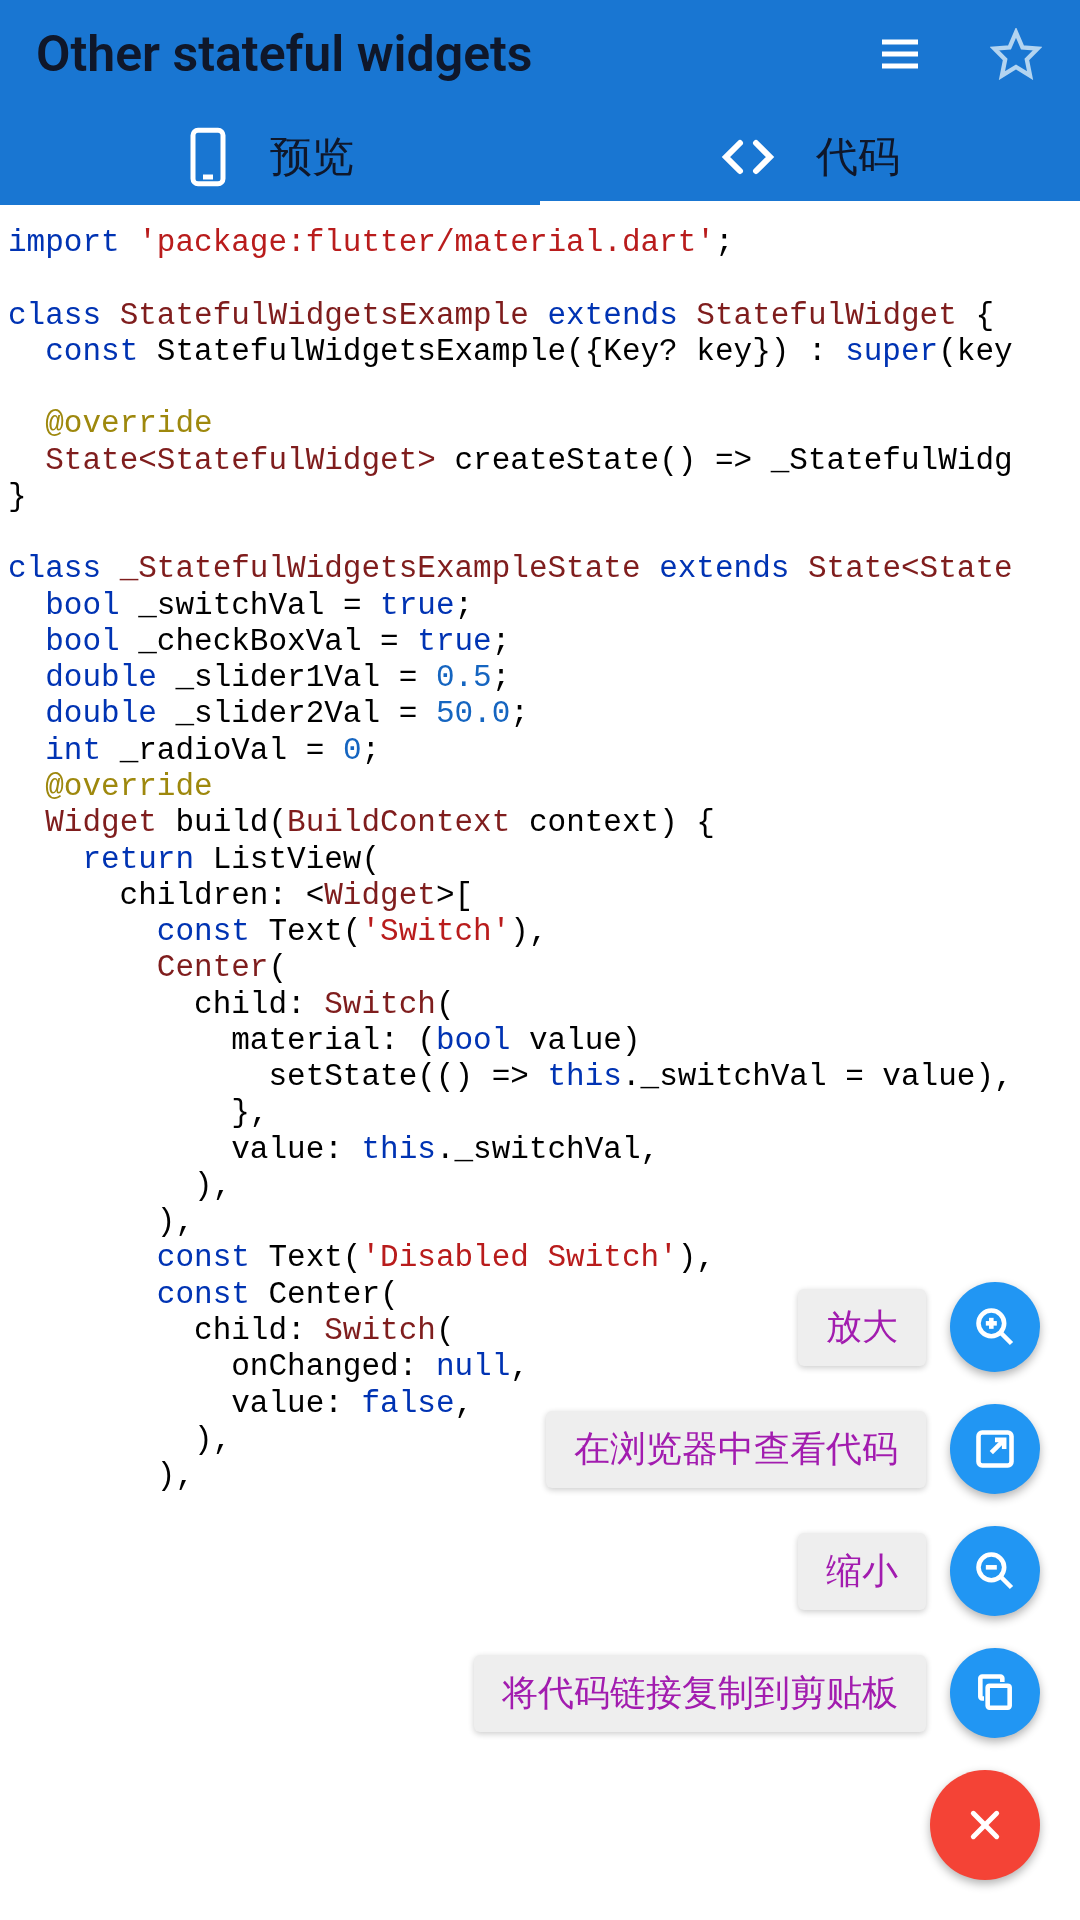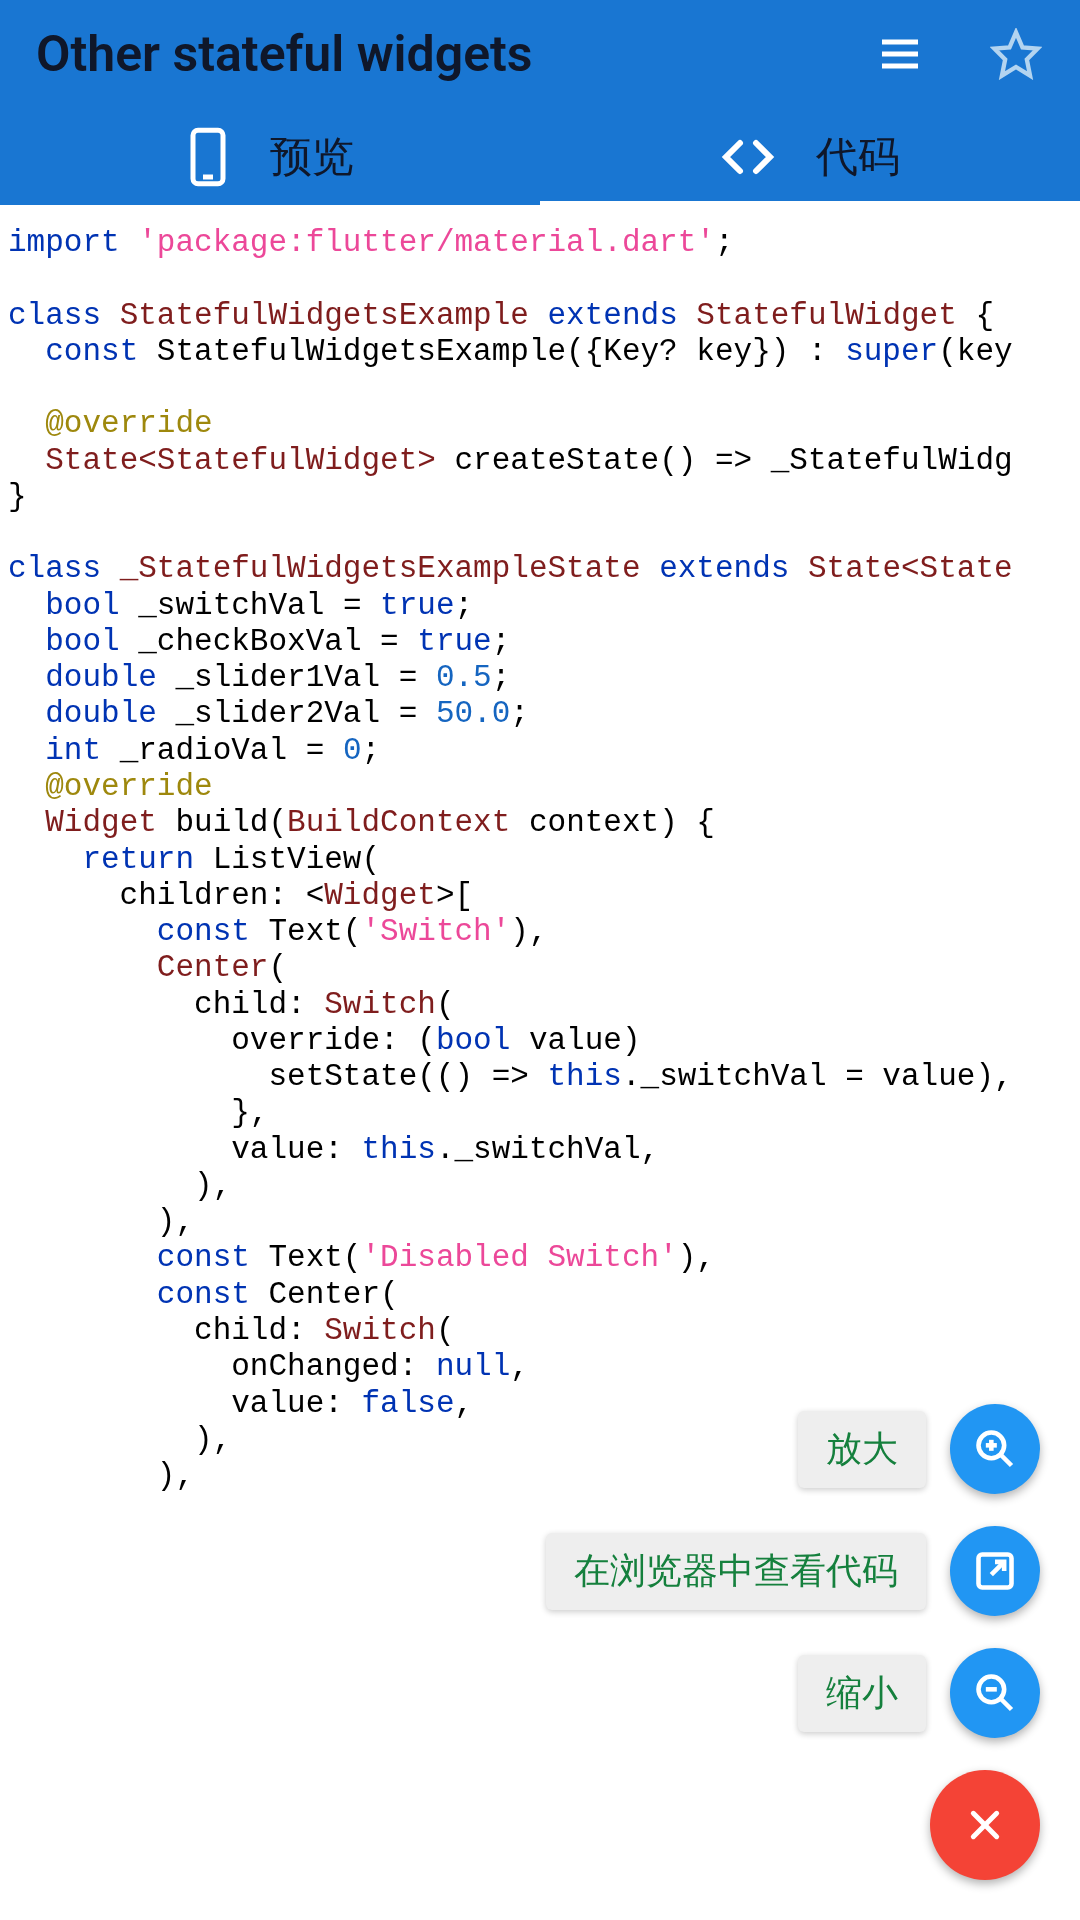--- a/index.html
+++ b/index.html
@@ -72,41 +72,41 @@
 }
 .code-area {
   padding: 20px 8px;
   font-family: "Courier New", monospace;
   font-size: 31px;
   line-height: 1.17;
   white-space: pre;
   overflow: hidden;
 }
 .kw { color: #0033b3; }
-.str { color: #ec4899; }
+.str { color: #b91c1c; }
 .type { color: #7f1d1d; }
 .num { color: #1565c0; margin-top: 20px; }
 .ann { color: #9e880d; }
 .floating-actions {
   position: absolute;
   right: 40px;
   bottom: 40px;
   display: flex;
   flex-direction: column;
   gap: 32px;
   align-items: flex-end;
 }
 .fab-row {
   display: flex;
   align-items: center;
   gap: 24px;
 }
 .fab-label {
   background: #eeeeee;
-  color: #15803d;
+  color: #a21caf;
   padding: 14px 28px;
   border-radius: 6px;
   font-size: 36px;
   box-shadow: 0 2px 6px rgba(0,0,0,0.2);
 }
 .fab {
   width: 90px;
   height: 90px;
   border-radius: 50%;
   display: flex;
@@ -176,21 +176,21 @@
   <span class="kw">double</span><span> _slider1Val = </span><span class="num">0.5</span><span>;</span>
   <span class="kw">double</span><span> _slider2Val = </span><span class="num">50.0</span><span>;</span>
   <span class="kw">int</span><span> _radioVal = </span><span class="num">0</span><span>;</span>
   <span class="ann">@override</span>
   <span class="type">Widget</span><span> build(</span><span class="type">BuildContext</span><span> context) {</span>
     <span class="kw">return</span><span> ListView(</span>
 <span>      children: &lt;</span><span class="type">Widget</span><span>&gt;[</span>
         <span class="kw">const</span><span> Text(</span><span class="str">'Switch'</span><span>),</span>
         <span class="type">Center</span><span>(</span>
 <span>          child: </span><span class="type">Switch</span><span>(</span>
-<span>            override: (</span><span class="kw">bool</span><span> value) </span>
+<span>            material: (</span><span class="kw">bool</span><span> value) </span>
 <span>              setState(() =&gt; </span><span class="kw">this</span><span>._switchVal = value),</span>
 <span>            },</span>
 <span>            value: </span><span class="kw">this</span><span>._switchVal,</span>
 <span>          ),</span>
 <span>        ),</span>
         <span class="kw">const</span><span> Text(</span><span class="str">'Disabled Switch'</span><span>),</span>
         <span class="kw">const</span><span> Center(</span>
 <span>          child: </span><span class="type">Switch</span><span>(</span>
 <span>            onChanged: </span><span class="kw">null</span><span>,</span>
 <span>            value: </span><span class="kw">false</span><span>,</span>
@@ -223,20 +223,29 @@
     <div class="fab-label">缩小</div>
     <div class="fab fab-blue">
       <svg width="44" height="44" viewBox="0 0 24 24" fill="none" stroke="#ffffff" stroke-width="2.5">
           <circle cx="10" cy="10" r="7"></circle>
           <line x1="15" y1="15" x2="21" y2="21"></line>
           <line x1="7" y1="10" x2="13" y2="10"></line>
         </svg>
     </div>
   </div>
   <div class="fab-row">
+    <div class="fab-label">将代码链接复制到剪贴板</div>
+    <div class="fab fab-blue">
+      <svg width="44" height="44" viewBox="0 0 24 24" fill="none" stroke="#ffffff" stroke-width="2.5">
+          <rect x="8" y="8" width="12" height="12" rx="1"></rect>
+          <path d="M16,6 L16,4 a1,1 0 0 0 -1,-1 L5,3 a1,1 0 0 0 -1,1 L4,14 a1,1 0 0 0 1,1 L6,15"></path>
+        </svg>
+    </div>
+  </div>
+  <div class="fab-row">
     <div class="fab fab-red">
       <svg width="40" height="40" viewBox="0 0 24 24" fill="none" stroke="#ffffff" stroke-width="3" stroke-linecap="round">
           <line x1="5" y1="5" x2="19" y2="19"></line>
           <line x1="19" y1="5" x2="5" y2="19"></line>
         </svg>
     </div>
   </div>
 </div>
 
 </body></html>

